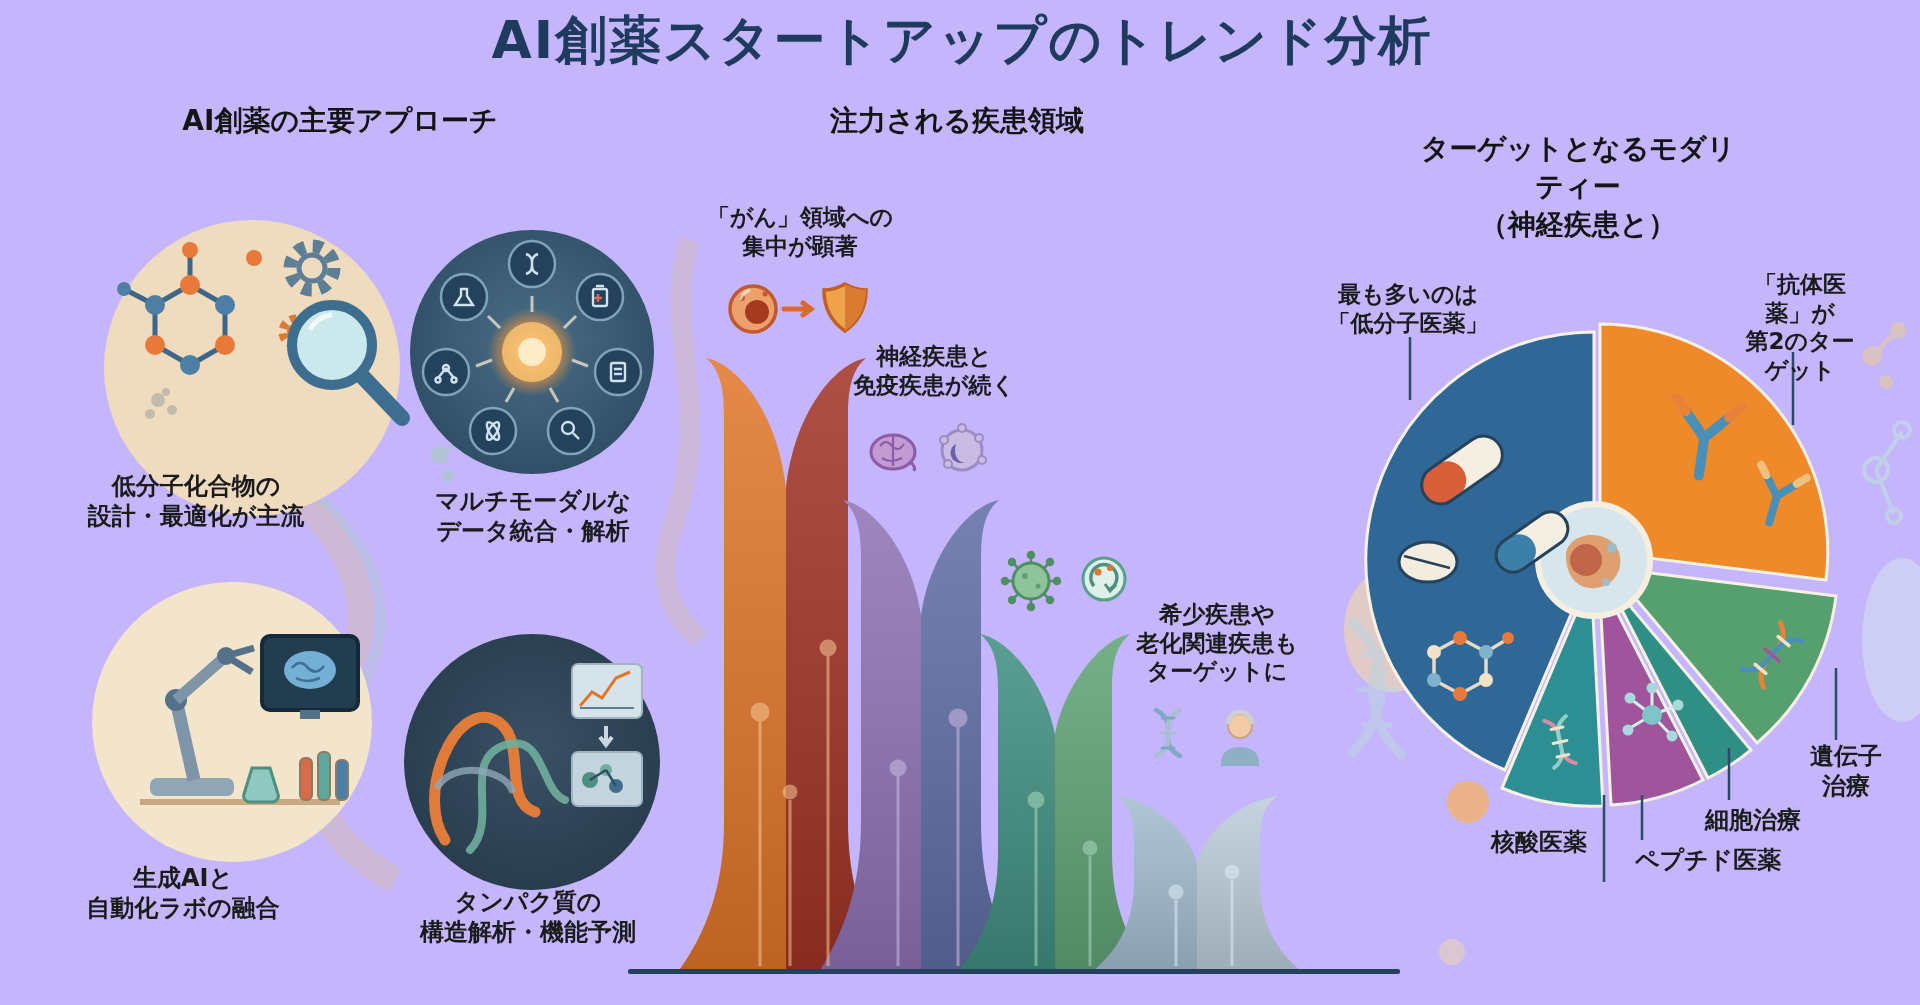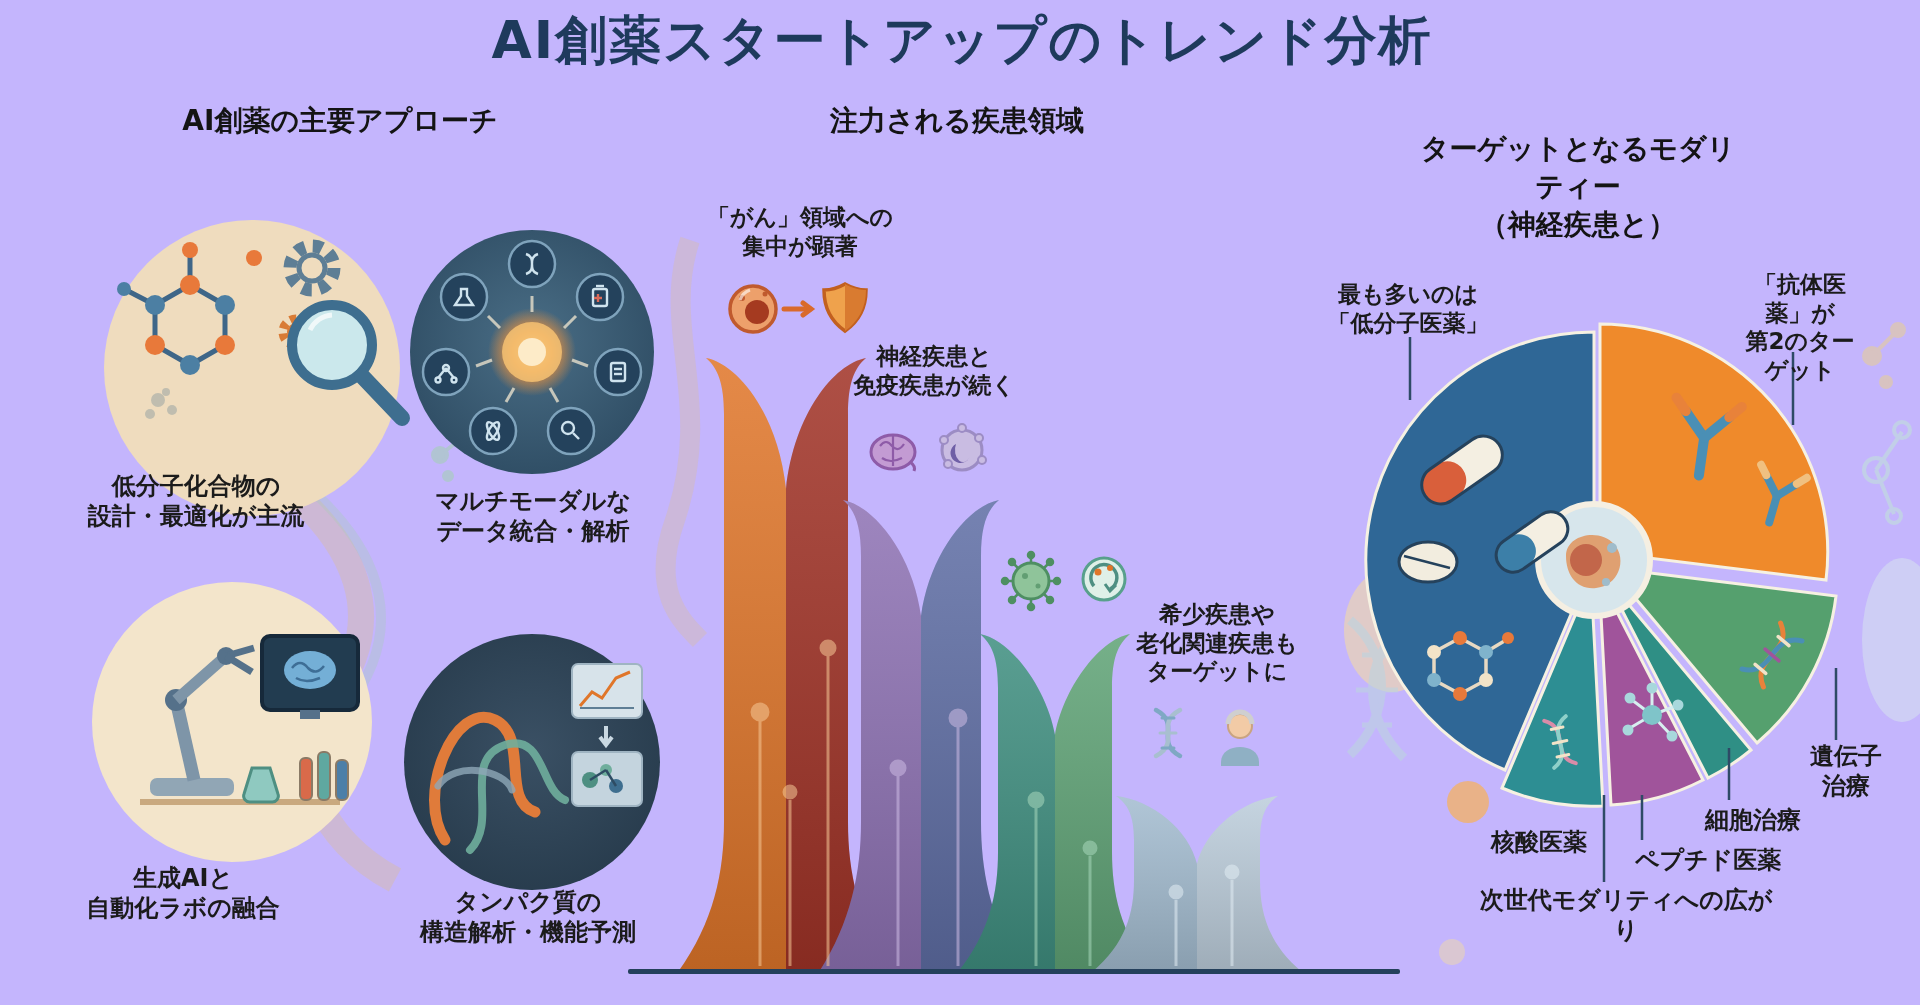--- a/index.html
+++ b/index.html
@@ -482,15 +482,14 @@
   <div class="abs txt ann" style="left:1408px;top:280px;">最も多いのは
 「低分子医薬」</div>
   <div class="abs txt ann" style="left:1800px;top:270px;">「抗体医薬」が
 第2のターゲット</div>
 
   <div class="abs txt lbl" style="left:1539px;top:828px;">核酸医薬</div>
   <div class="abs txt lbl" style="left:1708px;top:846px;">ペプチド医薬</div>
   <div class="abs txt lbl" style="left:1753px;top:806px;">細胞治療</div>
   <div class="abs txt lbl" style="left:1834px;top:742px;margin-left:12px;">遺伝子
 治療</div>
-  <div class="abs txt lbl" style="left:1626px;top:886px;">次世代モダリティへの広がり</div>
 
 </div>
 
 </body></html>

